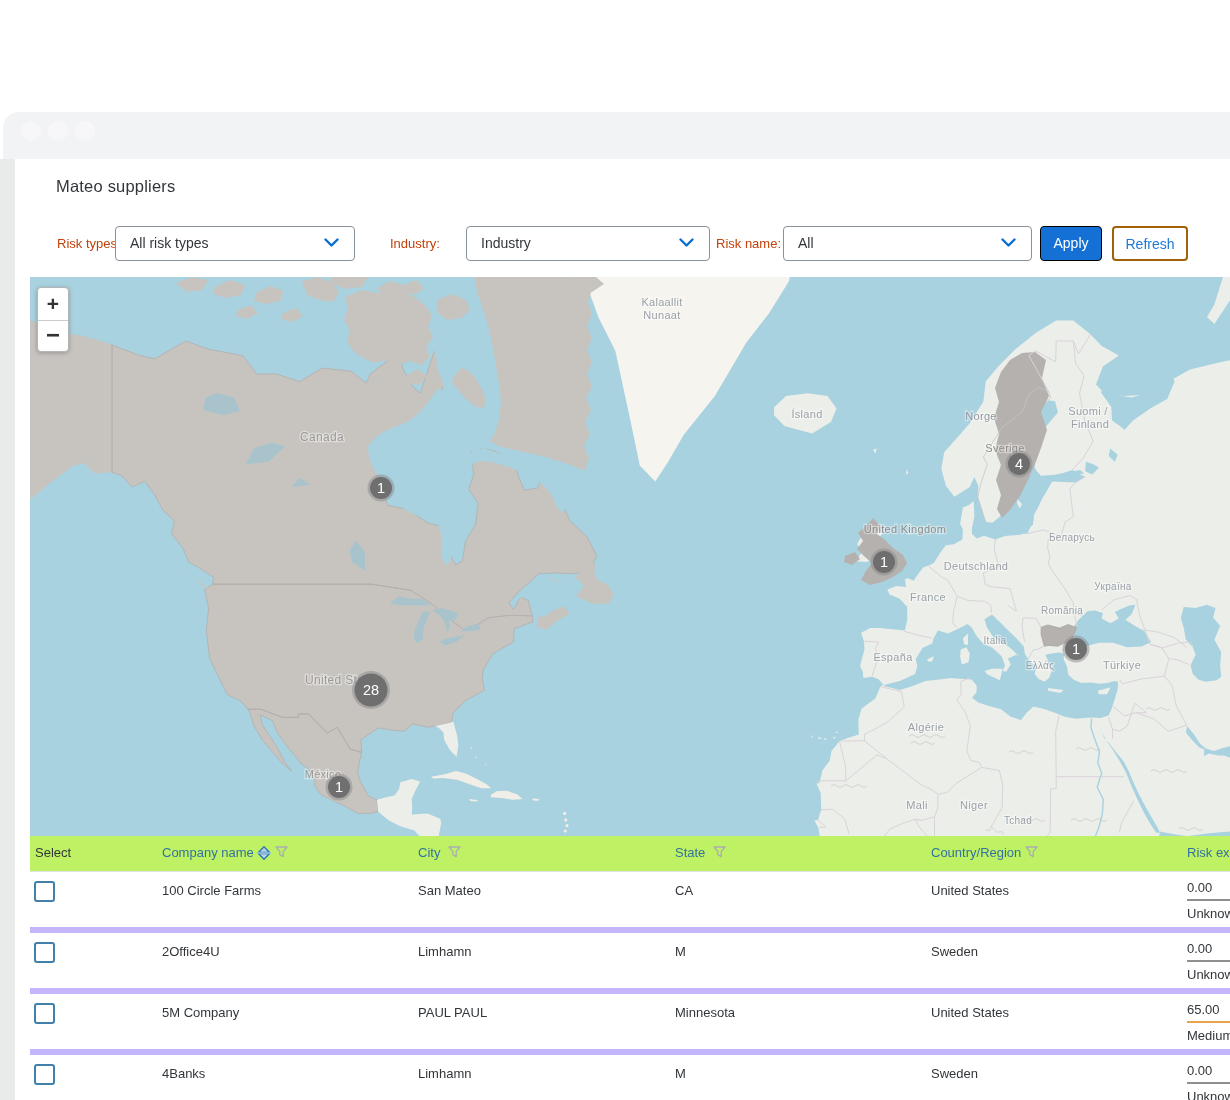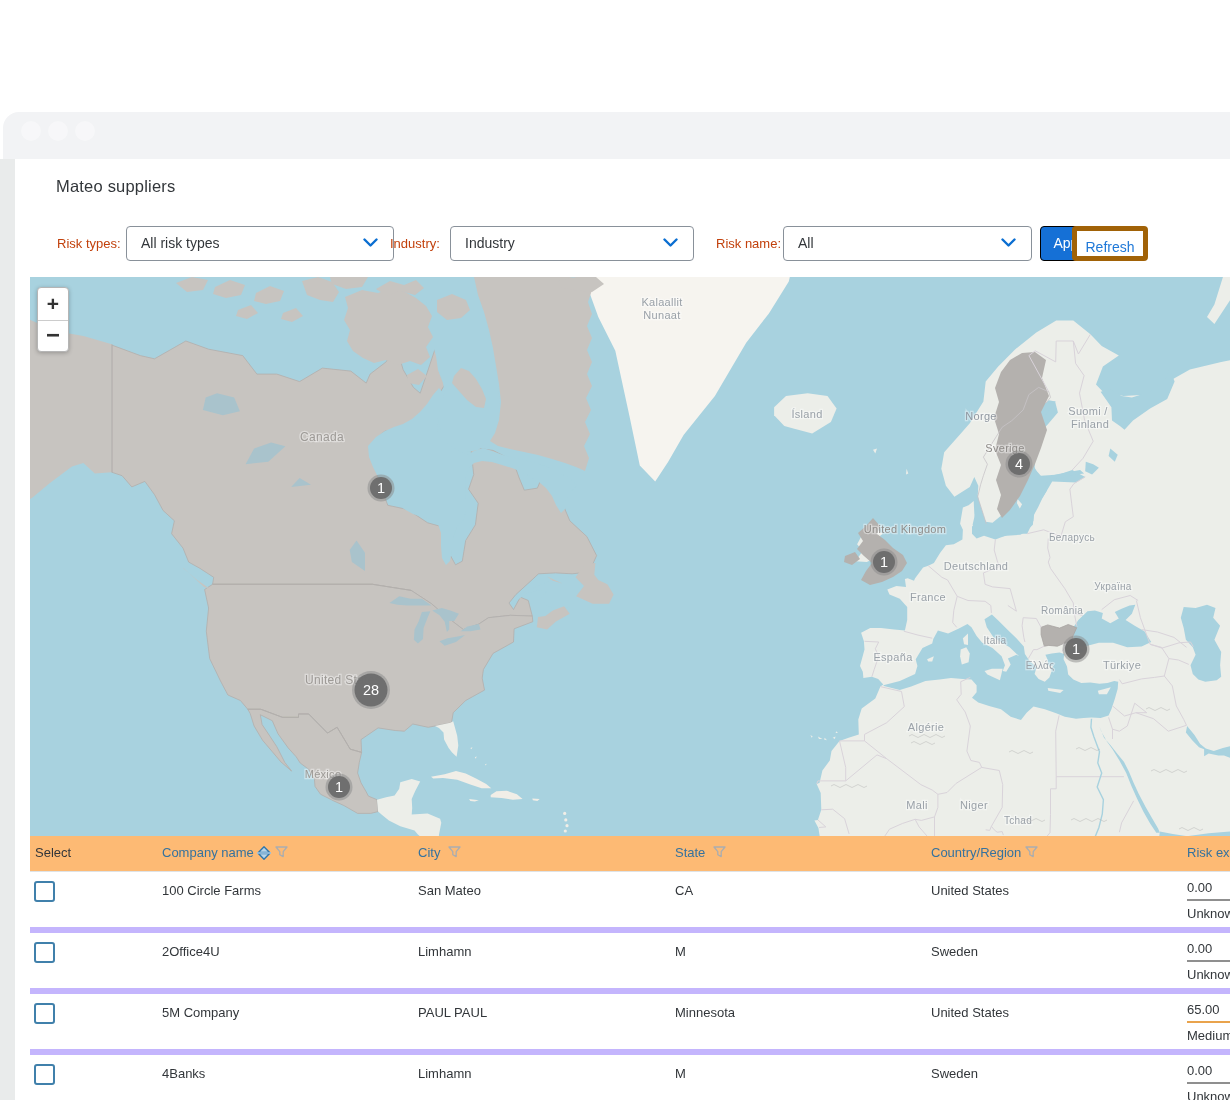--- a/index.html
+++ b/index.html
@@ -6,57 +6,57 @@
 .dot{position:absolute;top:121px;width:20px;height:20px;border-radius:50%;background:rgba(255,255,255,.38)}
 .sidestrip{position:absolute;left:0;top:159px;width:15px;height:941px;background:#e9ebeb}
 .content{position:absolute;left:15px;top:159px;width:1215px;height:941px;background:#fff}
 h1{position:absolute;left:56px;top:177px;font-size:16.5px;font-weight:400;color:#32363a;letter-spacing:.2px}
 .flabel{position:absolute;top:236px;font-size:13px;color:#c2410c;white-space:nowrap}
 .dd{position:absolute;top:226px;height:35px;background:#fff;border:1px solid #89919a;border-radius:4px;font-size:14px;color:#32363a;line-height:33px;padding-left:14px}
 .chev{position:absolute;top:0;right:0;width:44px;height:33px}
 .chev svg{position:absolute;right:15px;top:11px}
 .btn{position:absolute;top:226px;height:35px;border-radius:4px;font-size:14px;text-align:center;line-height:33px}
 .apply{left:1040px;width:62px;background:#1570d6;color:#fff;border:1px solid #000000}
-.refresh{left:1072px;width:76px;background:#fff;color:#2079d8;border:5px solid #a16207}
+.refresh{left:1112px;width:76px;background:#fff;color:#2079d8;border:2px solid #a16207}
 .map{position:absolute;left:30px;top:277px;width:1200px;height:559px;overflow:hidden}
 .zoomctl{position:absolute;left:7px;top:10px;width:32px;height:65px;background:#fff;border:1px solid #b5b5b5;border-radius:4px;box-shadow:0 1px 4px rgba(0,0,0,.25)}
 .zoomctl .zb{width:30px;height:32px;text-align:center;font-size:21px;font-weight:700;color:#333;line-height:31px}
 .zoomctl .zb+.zb{border-top:1px solid #ccc}
 .legend{position:absolute;left:6px;top:407px;width:162px;height:143px;background:rgba(255,255,255,.78);border-radius:6px;padding:8px 0 0 9px;font-size:12px;color:#3a3a3a}
 .legend .t{font-size:12px;color:#2e2e2e;margin-bottom:5px}
 .legend .r{height:19px;display:flex;align-items:center}
 .legend .sw{width:14px;height:14px;margin-right:10px;display:inline-block}
 .tablewrap{position:absolute;left:30px;top:836px;width:1200px}
-.thead{position:relative;height:36px;background:#fdba74;border-bottom:1px solid #dfe3e6;font-size:13px}
+.thead{position:relative;height:36px;background:#bef264;border-bottom:1px solid #dfe3e6;font-size:13px}
 .th{position:absolute;top:9px;color:#35729e;white-space:nowrap}
 .th.sel{color:#32363a}
 .row{position:relative;height:61px;border-bottom:6px solid #c4b5fd;font-size:13px;background:#fff}
 .cb{position:absolute;left:4px;top:9px;width:21px;height:21px;border:2px solid #4080ab;border-radius:3px;background:#fff}
 .link{color:#3077ad}
 .cell{position:absolute;top:11px;color:#32363a}
 .r2{position:absolute;left:1157px;top:8px;width:100px}
 .r2 .v{color:#32363a;padding-bottom:4px;border-bottom:2px solid #8f8f8f;width:80px}
 .r2 .l{color:#32363a;padding-top:5px}
 .r2.med .v{border-bottom-color:#e9a34c}
 </style></head><body>
 <div class="titlebar"></div>
 <div class="dot" style="left:21px"></div>
 <div class="dot" style="left:48px"></div>
 <div class="dot" style="left:75px"></div>
 <div class="sidestrip"></div>
 <div class="content"></div>
 <h1>Mateo suppliers</h1>
 <div class="flabel" style="left:57px">Risk types:</div>
-<div class="dd" style="left:126px;width:268px">All risk types<div class="chev">
+<div class="dd" style="left:115px;width:240px">All risk types<div class="chev">
       <svg width="15" height="10" viewBox="0 0 15 10">
         <path d="M1.5 1.5 L7.5 7.5 L13.5 1.5" fill="none" stroke="#0a6ed1" stroke-width="2.4" stroke-linecap="round" stroke-linejoin="round"></path>
       </svg>
     </div></div>
 <div class="flabel" style="left:390px">Industry:</div>
-<div class="dd" style="left:450px;width:244px">Industry<div class="chev">
+<div class="dd" style="left:466px;width:244px">Industry<div class="chev">
       <svg width="15" height="10" viewBox="0 0 15 10">
         <path d="M1.5 1.5 L7.5 7.5 L13.5 1.5" fill="none" stroke="#0a6ed1" stroke-width="2.4" stroke-linecap="round" stroke-linejoin="round"></path>
       </svg>
     </div></div>
 <div class="flabel" style="left:716px">Risk name:</div>
 <div class="dd" style="left:783px;width:249px">All<div class="chev">
       <svg width="15" height="10" viewBox="0 0 15 10">
         <path d="M1.5 1.5 L7.5 7.5 L13.5 1.5" fill="none" stroke="#0a6ed1" stroke-width="2.4" stroke-linecap="round" stroke-linejoin="round"></path>
       </svg>
     </div></div>

